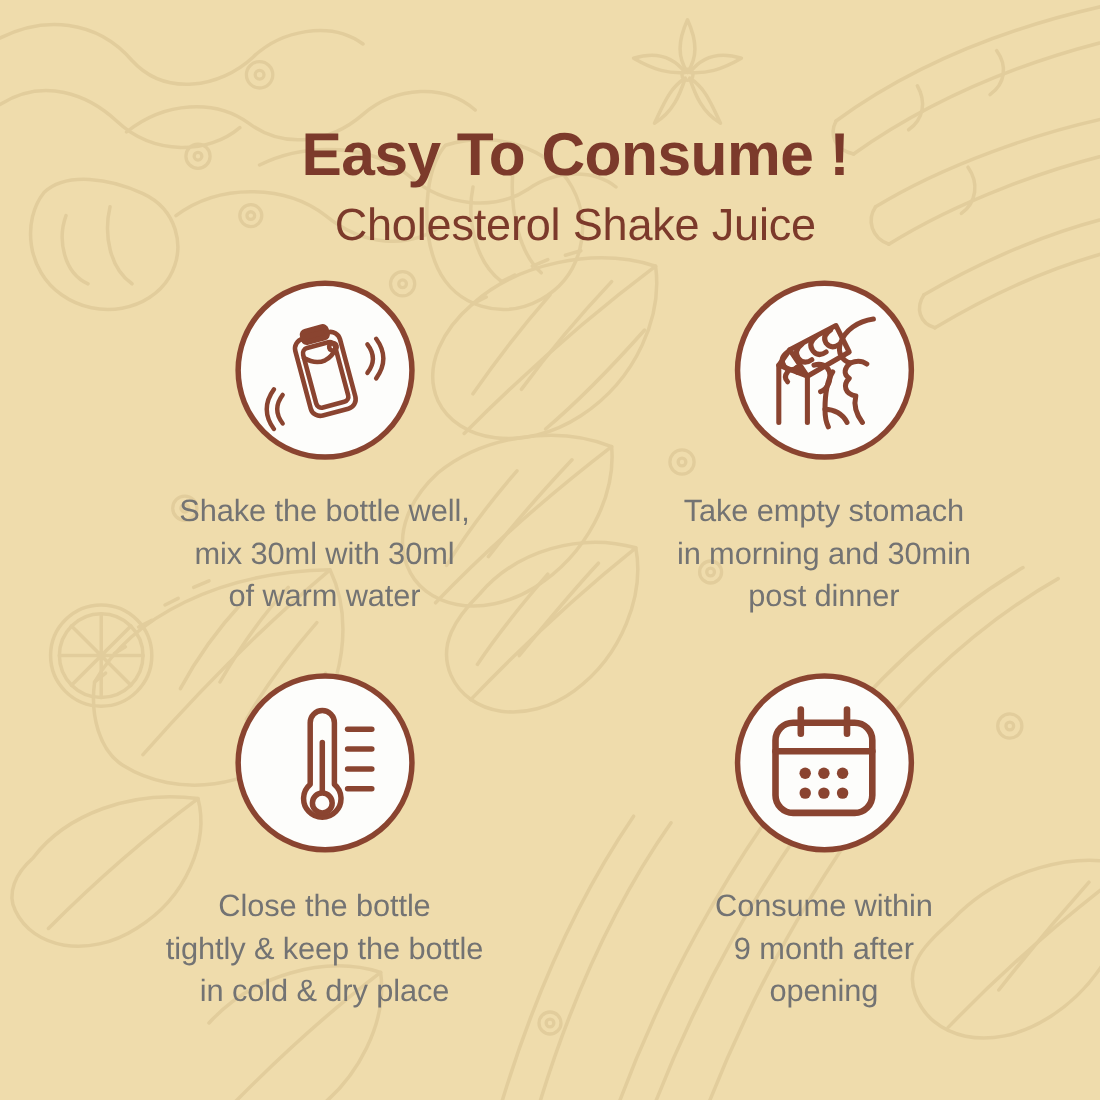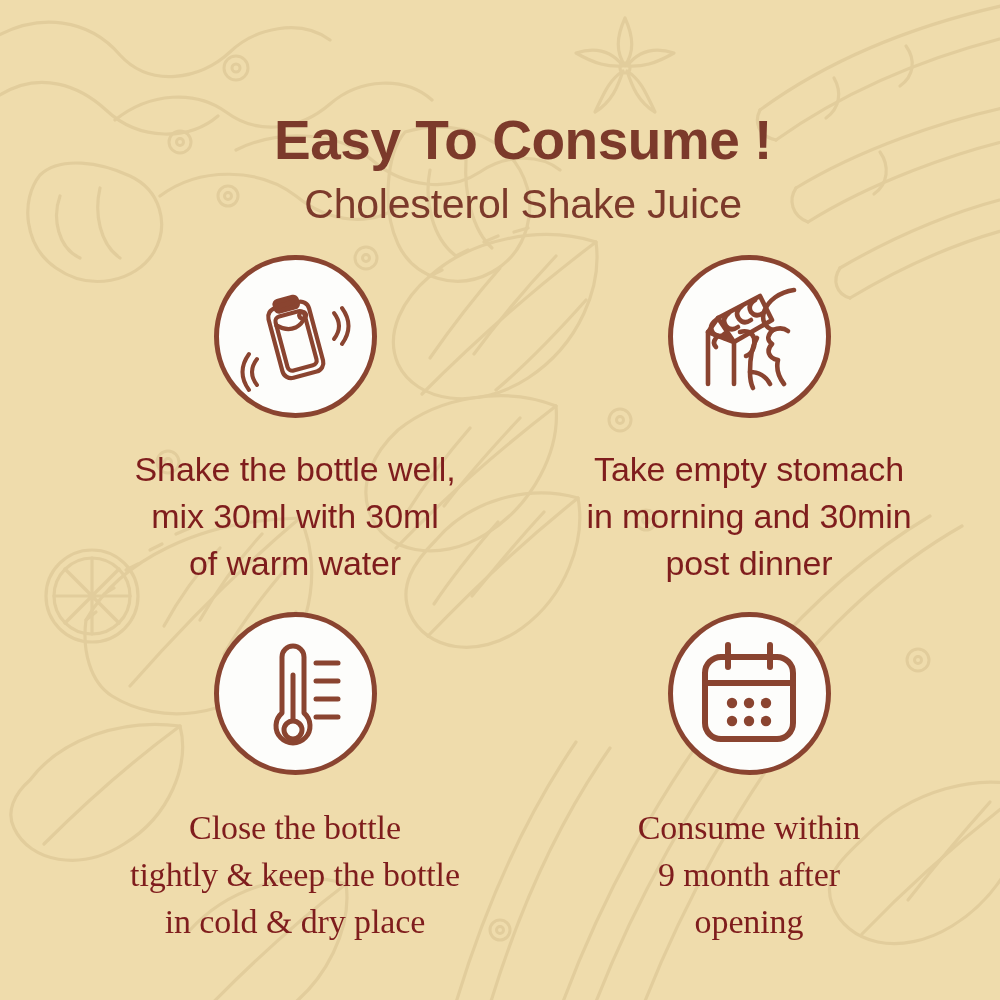--- a/index.html
+++ b/index.html
@@ -80,27 +80,27 @@
     box-sizing: border-box;
     display: flex;
     align-items: center;
     justify-content: center;
     overflow: hidden;
   }
   .icon-circle svg { display: block; }
 
   .step-caption {
     margin-top: 28px;
-    font-size: 34px;
+    font-size: 28px;
     line-height: 1.38;
-    color: #7f1d1d;
+    color: #737373;
     letter-spacing: -0.1px;
     white-space: pre-line;
   }
-  .step-row-bottom .step-caption { margin-top: 30px; font-family: Liberation Serif, serif; }
+  .step-row-bottom .step-caption { margin-top: 30px; }
 </style>
 </head>
 <body>
 
 <div id="poster">
 
   <svg id="bg-pattern" viewBox="0 0 1000 1000" xmlns="http://www.w3.org/2000/svg" aria-hidden="true">
     <g fill="none" stroke="#E2CD9C" stroke-width="3.2" stroke-linecap="round" stroke-linejoin="round">
 
       <path d="M-10 40 C 40 10, 90 20, 120 55 C 150 88, 200 80, 230 52 C 255 28, 300 18, 330 40"></path>

